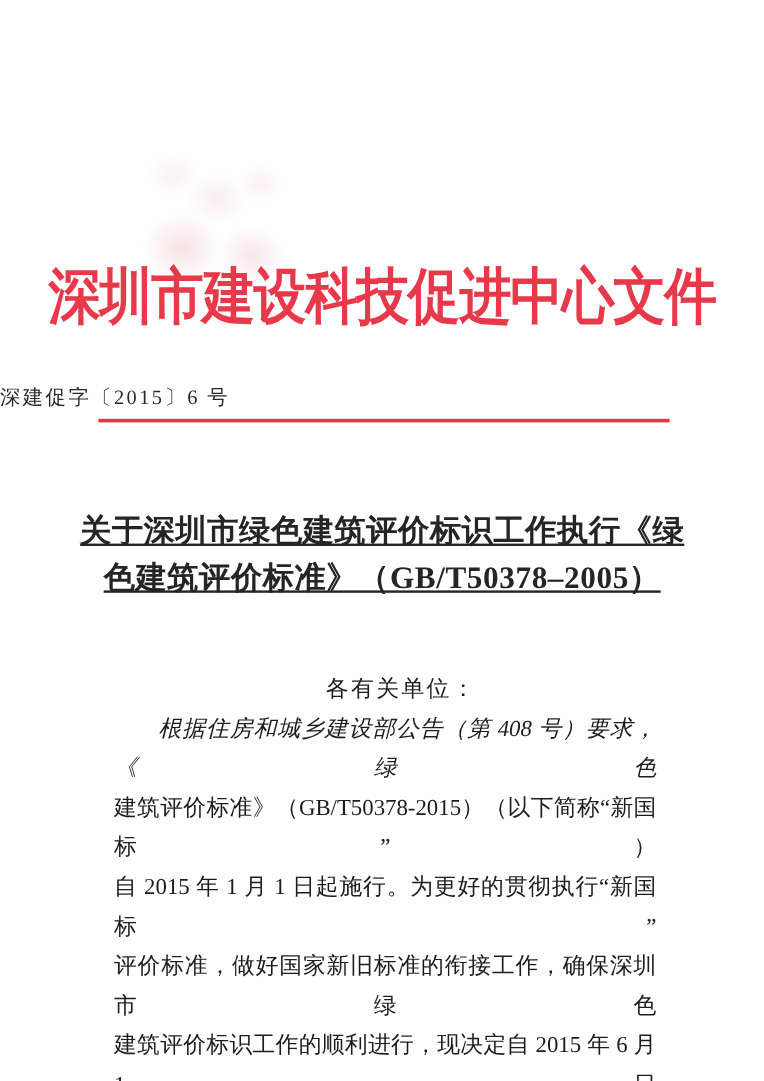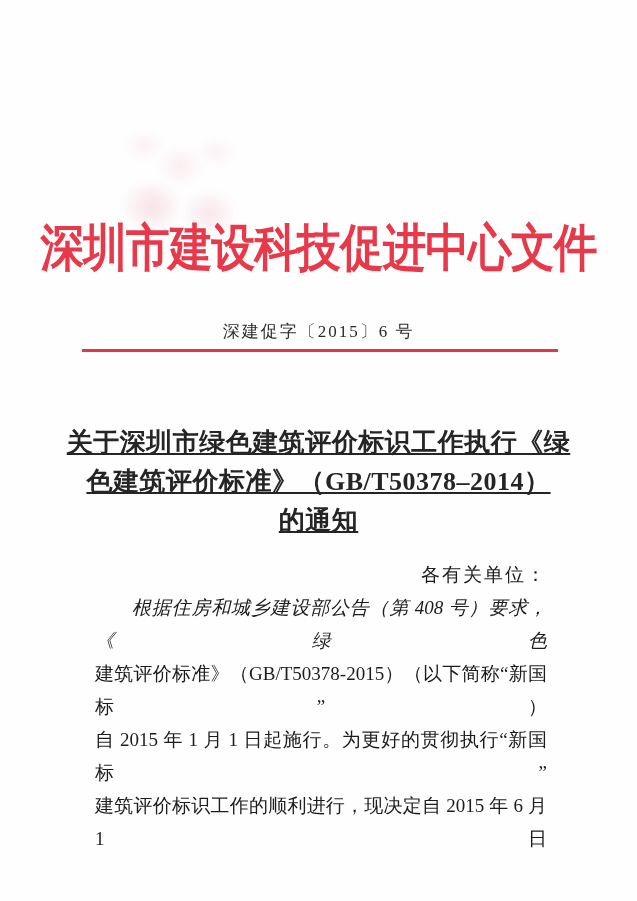--- a/index.html
+++ b/index.html
@@ -47,21 +47,21 @@
     transform: scale(0.93, 1.08);
     transform-origin: 50% 0;
     white-space: nowrap;
   }
 
   .doc-number {
     position: absolute;
     top: 320px;
     left: 0;
     width: 100%;
-    text-align: center;
+    text-align: left;
     font-size: 17px;
     letter-spacing: 2px;
     color: #2a2a2a;
   }
 
   .red-rule {
     position: absolute;
     top: 349px;
     left: 82px;
     width: 476px;
@@ -86,21 +86,21 @@
   .body-block {
     position: absolute;
     top: 558px;
     left: 95px;
     width: 452px;
     font-size: 19px;
     line-height: 33px;
     color: #1c1c1c;
   }
   .salutation {
-    text-align: right;
+    text-align: center;
     letter-spacing: 2px;
     margin-left: 27px;
   }
   .body-line {
     text-align: justify;
     text-align-last: justify;
     text-justify: inter-character;
   }
   .indent { text-indent: 37px; font-style: italic; }
 </style>
@@ -112,26 +112,26 @@
   <div class="seal-smudge"></div>
 
   <div class="masthead">深圳市建设科技促进中心文件</div>
 
   <div class="doc-number">深建促字〔2015〕6 号</div>
 
   <div class="red-rule"></div>
 
   <div class="doc-title">
     <div>关于深圳市绿色建筑评价标识工作执行《绿</div>
-    <div>色建筑评价标准》（GB/T50378–2014）</div>
-    <div>的通知</div>
+    <div>色建筑评价标准》（GB/T50378–2005）</div>
   </div>
 
   <div class="body-block">
     <div class="salutation">各有关单位：</div>
     <div class="body-line indent">根据住房和城乡建设部公告（第 408 号）要求，《绿色</div>
     <div class="body-line">建筑评价标准》（GB/T50378-2015）（以下简称“新国标”）</div>
     <div class="body-line">自 2015 年 1 月 1 日起施行。为更好的贯彻执行“新国标”</div>
+    <div class="body-line">评价标准，做好国家新旧标准的衔接工作，确保深圳市绿色</div>
     <div class="body-line">建筑评价标识工作的顺利进行，现决定自 2015 年 6 月 1 日</div>
 
   </div>
 
 </div>
 
 </body></html>

